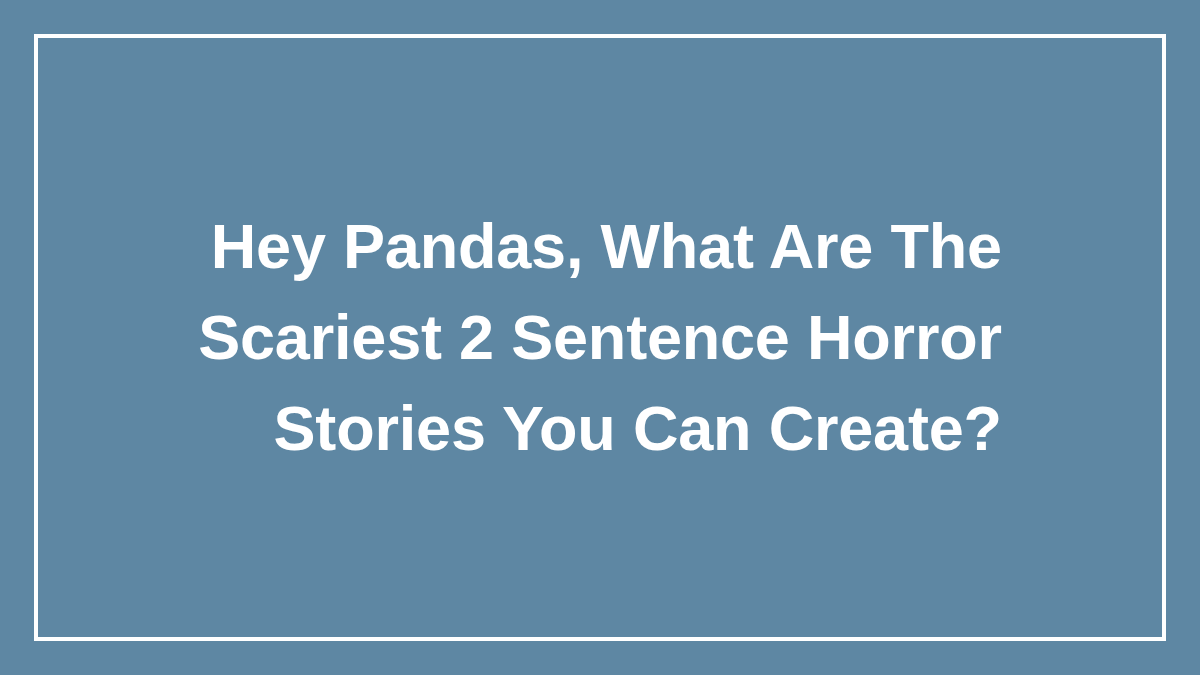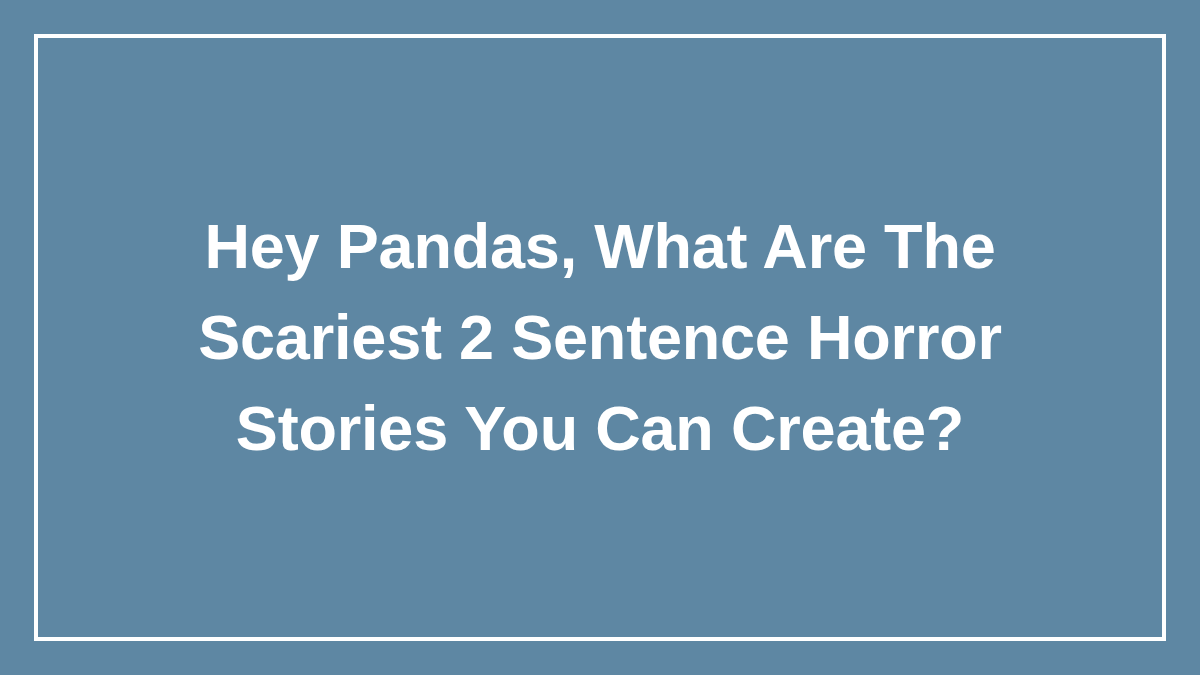--- a/index.html
+++ b/index.html
@@ -48,21 +48,21 @@
   }
 
   #card-title {
     margin: 0;
     color: #ffffff;
     font-family: "Liberation Sans", sans-serif;
     font-weight: bold;
     font-size: 63px;
     line-height: 91px;
     letter-spacing: -0.2px;
-    text-align: center;
+    text-align: right;
     white-space: pre-line;
     text-rendering: optimizeLegibility;
   }
 </style>
 </head>
 <body>
 
 <div id="social-card">
 
   <div id="card-border"></div>

